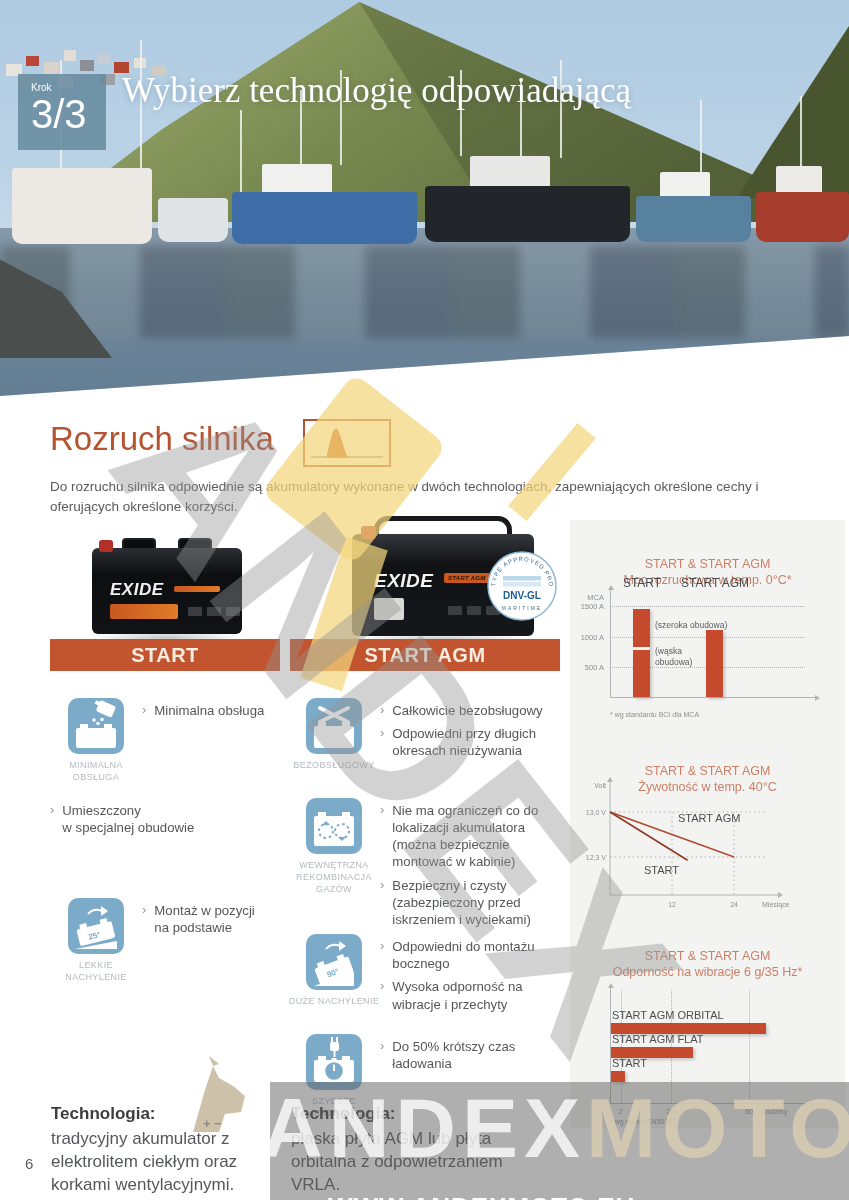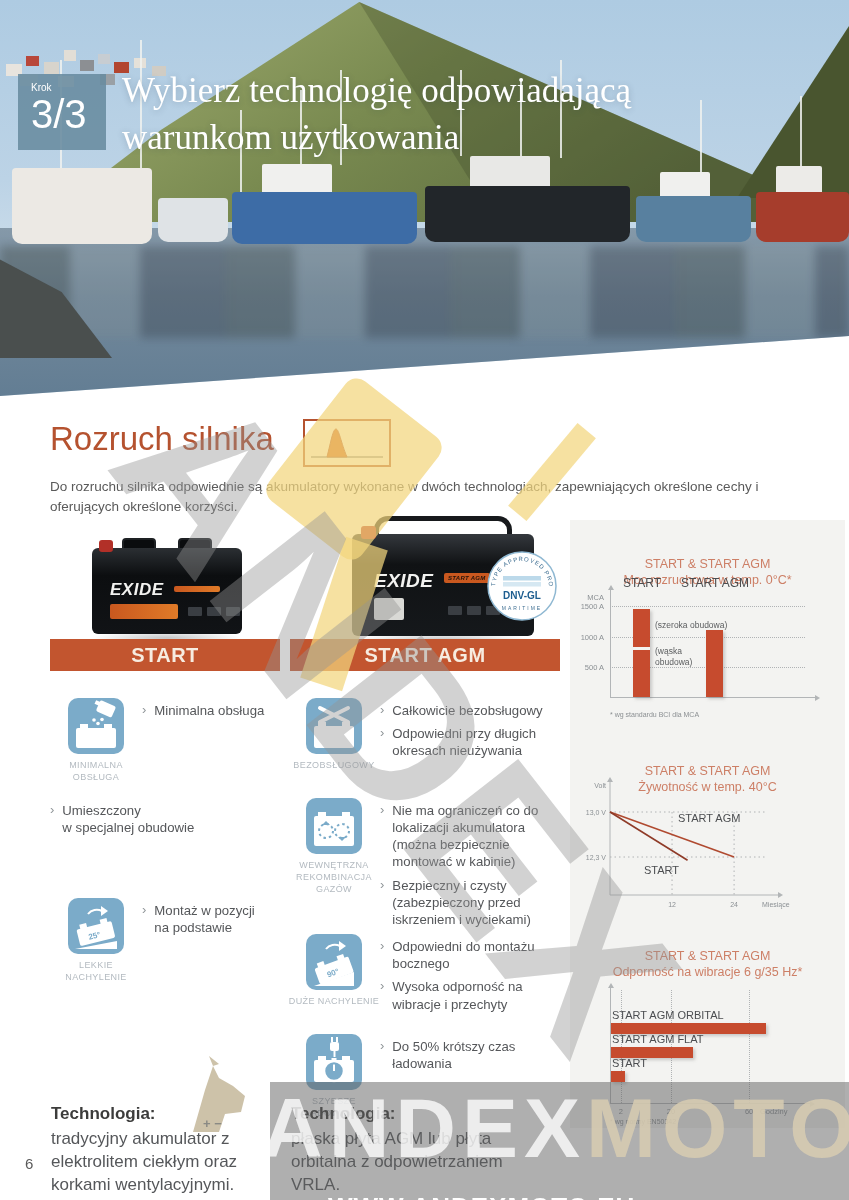--- a/index.html
+++ b/index.html
@@ -168,21 +168,20 @@
         <div class="boat-cab" data-interactable="false" style="left: 776px; top: 166px; width: 46px; height: 28px; background: rgb(236, 235, 232);"></div>
         <div class="boat-hull" data-interactable="false" style="left: 756px; top: 192px; width: 93px; height: 50px; background: rgb(166, 61, 44);"></div>
       </div>
     <div class="rocks" data-interactable="false"></div>
     <div class="krok" data-interactable="false">
       <div class="krok-label" data-interactable="false">Krok</div>
       <div class="krok-value" data-interactable="false">3/3</div>
     </div>
     <div class="photo-title" data-interactable="false">
       <div data-interactable="false">Wybierz technologię odpowiadającą</div>
-      <div data-interactable="false">warunkom użytkowania</div>
     </div>
   </div>
 
   <div id="section-title" data-interactable="false">Rozruch silnika</div>
   <div id="title-icon" data-interactable="false">
     <svg width="84" height="44" viewBox="0 0 84 44">
       <line x1="6" y1="36" x2="78" y2="36" stroke="#8a8d90" stroke-width="1.5"></line>
       <path d="M22 36 C26 20 28 8 31 8 C34 8 36 22 42 36 Z" fill="#d2601f" stroke="#b5522f" stroke-width="1"></path>
     </svg>
   </div>

